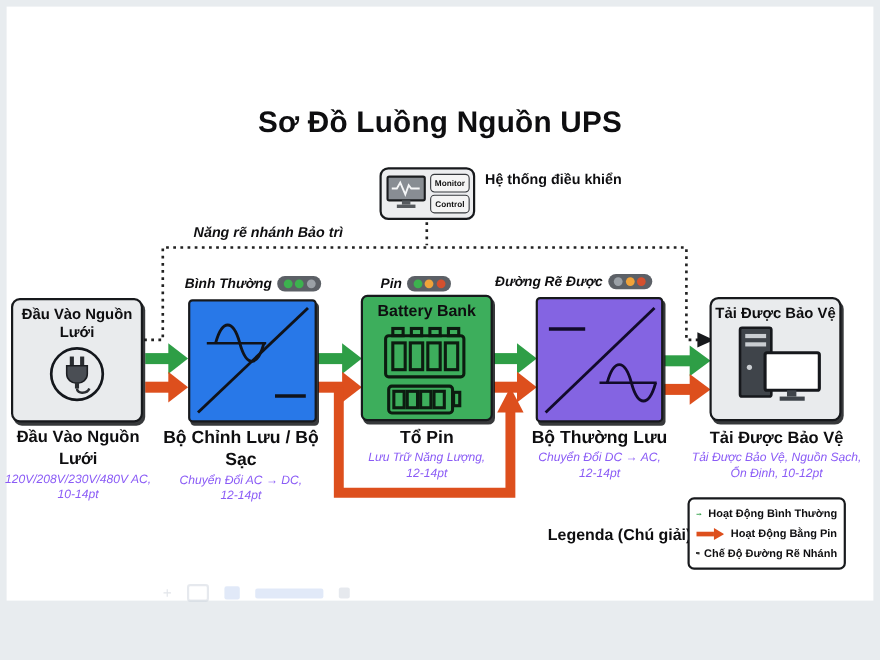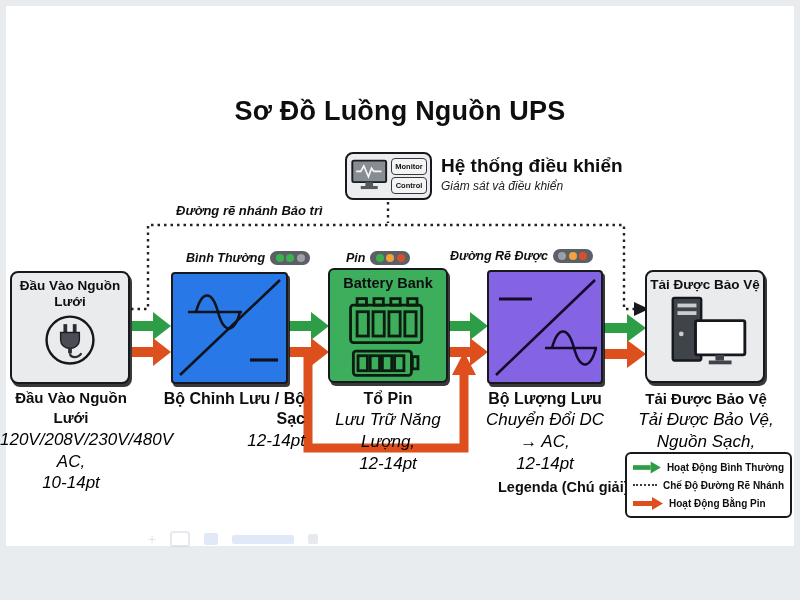--- a/index.html
+++ b/index.html
@@ -12,42 +12,42 @@
   .fg{fill:var(--flow-green,#2e9e46);}
   .fo{fill:var(--flow-orange,#dd4f1d);}
   .oline{fill:none;stroke:var(--flow-orange,#dd4f1d);stroke-width:9px;}
   .dash{fill:none;stroke:var(--bypass-line,#222);stroke-width:2.4px;stroke-dasharray:2.5 4;}
   .dark{fill:#17191c;}
   
   .ctrl-box{left:345px;top:152px;width:87px;height:48px;background:#ecedef;border:2.5px solid #17191c;border-radius:8px;display:flex;align-items:center;gap:1px;padding:3px;box-sizing:border-box;}
   .ctrl-btns{display:flex;flex-direction:column;gap:2px;flex:1;}
   .ctrl-btn{height:15px;border:1.5px solid #35383c;border-radius:4px;background:#f4f4f4;font-size:7.5px;font-weight:600;display:flex;align-items:center;justify-content:center;color:#111;}
   .ctrl-text{left:441px;top:155px;}
-  .ctrl-title{font-size:19px;font-weight:bold;}
+  .ctrl-title{font-size:13px;font-weight:bold;}
   .ctrl-sub{font-size:12px;font-style:italic;margin-top:2px;color:#1c1c1e;}
   .bypass-label{left:176px;top:203px;font-size:13px;font-style:italic;font-weight:600;}
   
   .ind{display:flex;align-items:center;gap:5px;}
   .ind-label{font-size:12.5px;font-style:italic;font-weight:600;white-space:nowrap;}
   .led{width:40px;height:14px;border-radius:7px;background:var(--led-housing,#5c6066);display:flex;align-items:center;justify-content:center;gap:2.5px;}
   .led span{width:8px;height:8px;border-radius:50%;display:block;}
   
   .node{border:2.5px solid #17191c;box-sizing:border-box;box-shadow:2px 3px 0 rgba(20,22,25,.85);}
   .n-gray{background:var(--node-gray,#e9ebed);}
   .n-blue{background:var(--node-blue,#2878e8);}
   .n-green{background:var(--node-green,#3dae5c);}
   .n-purple{background:var(--node-purple,#8464e2);}
   .node-title{text-align:center;font-weight:bold;line-height:1.15;padding-top:5px;}
   .cap{text-align:center;line-height:1.28;}
   .cap b{font-size:16px;}
   .cap.small b{font-size:15px;}
-  .cap i{display:block;font-size:17px;color:#000000;}
+  .cap i{display:block;font-size:11px;color:#8b5cf6;}
   
   .legend-title{left:498px;top:479px;font-size:14.5px;font-weight:bold;}
-  .legend-box{left:625px;top:452px;width:167px;height:66px;background:#fff;border:2px solid #17191c;border-radius:6px;box-sizing:border-box;padding:5px 6px;display:flex;flex-direction:column;justify-content:space-between;}
+  .legend-box{left:625px;top:452px;width:144px;height:66px;background:#fff;border:2px solid #17191c;border-radius:6px;box-sizing:border-box;padding:5px 6px;display:flex;flex-direction:column;justify-content:space-between;}
   .lrow{display:flex;align-items:center;gap:6px;height:16px;}
   .lrow .txt{font-size:10px;font-weight:600;white-space:nowrap;}
   .ldot{width:30px;border-top:2.5px dotted #3a3a3a;}
   
   .ghost{left:148px;top:531px;display:flex;align-items:center;gap:14px;opacity:.22;filter:blur(.4px);}
   .ghost .g1{font-size:14px;color:#7e8aa0;}
   .ghost .g2{width:16px;height:12px;border:2px solid #93a0b5;border-radius:3px;}
   .ghost .g3{width:14px;height:12px;background:#7c9fe0;border-radius:2px;}
   .ghost .g4{width:62px;height:9px;background:#7c9fe0;border-radius:2px;}
   .ghost .g5{width:10px;height:10px;background:#93a0b5;border-radius:2px;}
@@ -100,26 +100,25 @@
       <rect x="20" y="31" width="10" height="5" fill="#55595e"></rect>
       <rect x="14" y="36" width="22" height="4" fill="#55595e"></rect>
     </svg>
     <div class="ctrl-btns">
       <div class="ctrl-btn">Monitor</div>
       <div class="ctrl-btn">Control</div>
     </div>
   </div>
   <div class="abs ctrl-text">
     <div class="ctrl-title">Hệ thống điều khiển</div>
-    <div class="ctrl-sub">Giám sát và điều khiển</div>
-  </div>
-
-  <div class="abs bypass-label">Đường rẽ nhánh Bảo trì</div>
-
-  <div class="abs ind" style="left:186px;top:251px;text-align:center;">
+  </div>
+
+  <div class="abs bypass-label">Năng rẽ nhánh Bảo trì</div>
+
+  <div class="abs ind" style="left:168px;top:251px;text-align:center;">
     <span class="ind-label">Bình Thường</span>
     <span class="led">
       <span style="background: rgb(60, 178, 78);"></span>
       <span style="background: rgb(60, 178, 78);"></span>
       <span style="background: rgb(154, 160, 166);"></span>
     </span>
   </div>
   <div class="abs ind" style="left:346px;top:251px;justify-content:space-between;">
     <span class="ind-label">Pin</span>
     <span class="led">
@@ -201,59 +200,60 @@
       <rect x="61" y="62" width="9" height="6" fill="#3f444a"></rect>
       <rect x="54" y="68" width="24" height="4" fill="#3f444a"></rect>
     </svg>
   </div>
 
   <div class="abs cap small" style="left:0;top:388px;width:142px;">
     <b>Đầu Vào Nguồn Lưới</b>
     <i>120V/208V/230V/480V AC,</i>
     <i>10-14pt</i>
   </div>
-  <div class="abs cap" style="left:155px;top:389px;width:150px;text-align:right;">
+  <div class="abs cap" style="left:144px;top:389px;width:150px;">
     <b>Bộ Chỉnh Lưu / Bộ Sạc</b>
+    <i>Chuyển Đổi AC → DC,</i>
     <i>12-14pt</i>
   </div>
   <div class="abs cap" style="left:318px;top:389px;width:140px;">
     <b>Tổ Pin</b>
     <i>Lưu Trữ Năng Lượng,</i>
     <i>12-14pt</i>
   </div>
   <div class="abs cap" style="left:477px;top:389px;width:136px;">
-    <b>Bộ Lượng Lưu</b>
+    <b>Bộ Thường Lưu</b>
     <i>Chuyển Đổi DC → AC,</i>
     <i>12-14pt</i>
   </div>
   <div class="abs cap small" style="left:622px;top:389px;width:168px;">
     <b>Tải Được Bảo Vệ</b>
     <i>Tải Được Bảo Vệ, Nguồn Sạch,</i>
     <i>Ổn Định, 10-12pt</i>
   </div>
 
   <div class="abs legend-title">Legenda (Chú giải)</div>
   <div class="abs legend-box">
     <div class="lrow">
       <svg width="30" height="13" viewBox="0 0 30 13">
         <rect class="fg" x="0" y="4" width="19" height="5"></rect>
           <polygon class="fg" points="19,0 30,6.5 19,13"></polygon>
       </svg>
       <span class="txt">Hoạt Động Bình Thường</span>
     </div>
     <div class="lrow">
-      <span class="ldot"></span>
-      <span class="txt">Chế Độ Đường Rẽ Nhánh</span>
-    </div>
-    <div class="lrow">
       <svg width="30" height="13" viewBox="0 0 30 13">
         <rect class="fo" x="0" y="4" width="19" height="5"></rect>
           <polygon class="fo" points="19,0 30,6.5 19,13"></polygon>
       </svg>
       <span class="txt">Hoạt Động Bằng Pin</span>
+    </div>
+    <div class="lrow">
+      <span class="ldot"></span>
+      <span class="txt">Chế Độ Đường Rẽ Nhánh</span>
     </div>
   </div>
 
   <div class="abs ghost">
     <span class="g1">+</span>
     <span class="g2"></span>
     <span class="g3"></span>
     <span class="g4"></span>
     <span class="g5"></span>
   </div>

